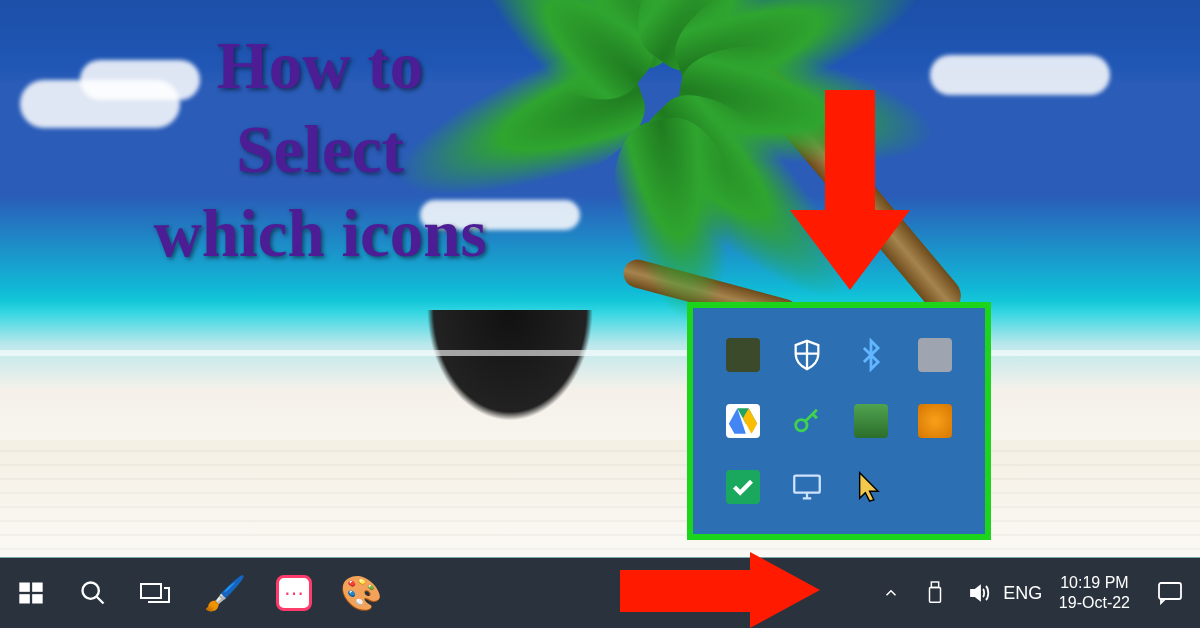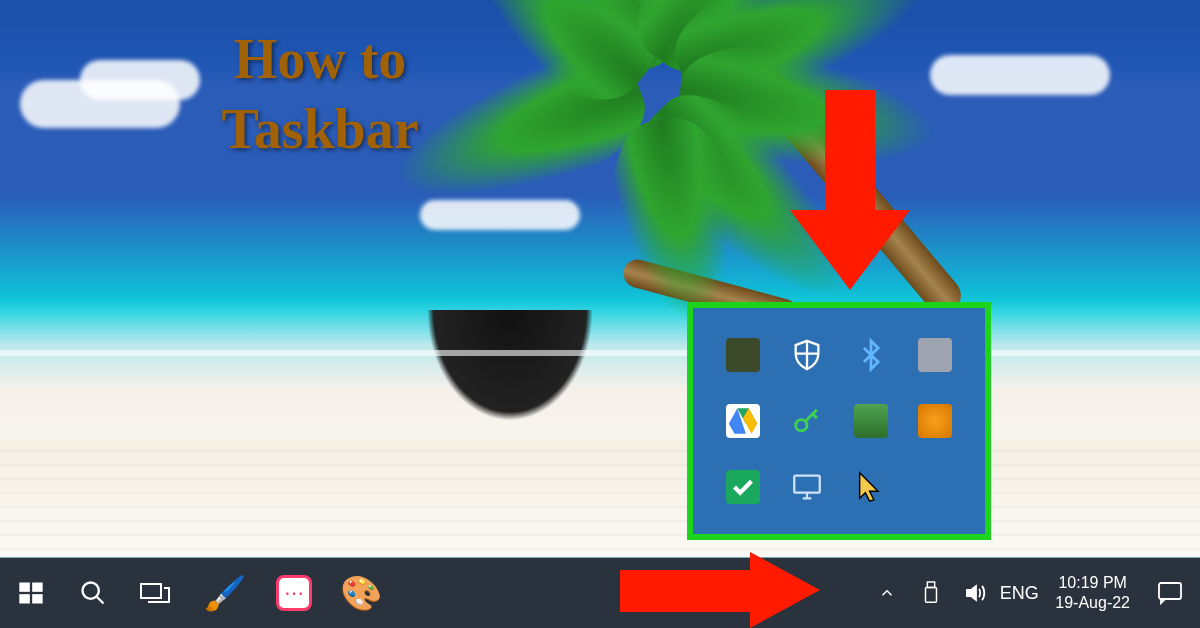--- a/index.html
+++ b/index.html
@@ -54,22 +54,22 @@
   .c4{left:420px;top:200px;width:160px;height:30px;}
   .wave{position:absolute;left:0;right:0;top:350px;height:6px;background:rgba(255,255,255,.6);}
   .sand-line{position:absolute;left:0;right:0;top:440px;height:180px;
     background:repeating-linear-gradient(0deg,rgba(0,0,0,.03) 0 2px,transparent 2px 14px),
                linear-gradient(#f4efe3,#fff);
   }
 
   
   .headline{
     position:absolute; left:40px; top:24px; width:560px;
-    font-weight:700; font-size:56px; line-height:1.25;
-    color:#a16207; text-align:center;
+    font-weight:700; font-size:67px; line-height:1.25;
+    color:#4c1d95; text-align:center;
     text-shadow:2px 2px 4px rgba(0,0,0,.5);
     font-family:"Georgia","Times New Roman",serif;
   }
 
   
   .arrow-down{position:absolute; left:790px; top:90px; width:120px; height:200px;}
   .arrow-down .shaft{position:absolute;left:35px;top:0;width:50px;height:130px;background:#ff1a00;}
   .arrow-down .head{position:absolute;left:0;top:120px;width:0;height:0;
     border-left:60px solid transparent;border-right:60px solid transparent;border-top:80px solid #ff1a00;}
   .arrow-right{position:absolute; left:620px; top:556px; width:200px; height:68px; z-index:30;}
@@ -141,21 +141,22 @@
   <div class="frond f3"></div>
   <div class="frond f4"></div>
   <div class="frond f5"></div>
   <div class="hammock"></div>
   <div class="wave"></div>
   <div class="sand-line"></div>
 </div>
 
 <div class="headline">
   <div>How to</div>
-  <div>Taskbar</div>
+  <div>Select</div>
+  <div>which icons</div>
 </div>
 
 <div class="arrow-down">
   <div class="shaft"></div>
     <div class="head"></div>
 </div>
 
 <div class="tray-flyout">
   <div class="ti ic-user"></div>
   <div class="ti ic-sec">
@@ -262,21 +263,21 @@
     </div>
     <div class="tray">
       <svg width="24" height="24" viewBox="0 0 24 24" fill="none" stroke="#fff" stroke-width="1.8">
           <path d="M4 9v6h4l5 4V5L8 9H4z" fill="#fff"></path>
           <path d="M16 8c1.5 1.5 1.5 6.5 0 8M19 5c3 3 3 11 0 14"></path>
         </svg>
     </div>
     <div class="tray lang">ENG</div>
     <div class="clock">
       <span>10:19 PM</span>
-      <span>19-Aug-22</span>
+      <span>19-Oct-22</span>
     </div>
     <div class="notif">
       <svg width="26" height="24" viewBox="0 0 26 24" fill="none" stroke="#fff" stroke-width="1.8">
           <rect x="2" y="2" width="22" height="16" rx="2"></rect>
           <path d="M8 18l-4 4v-4"></path>
         </svg>
     </div>
   </div>
 </div>
 

